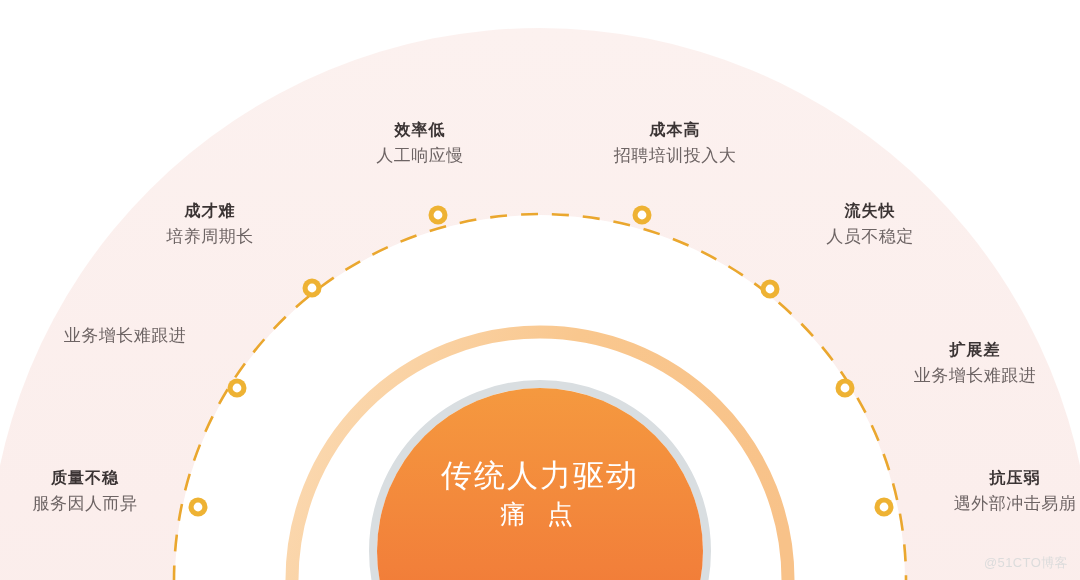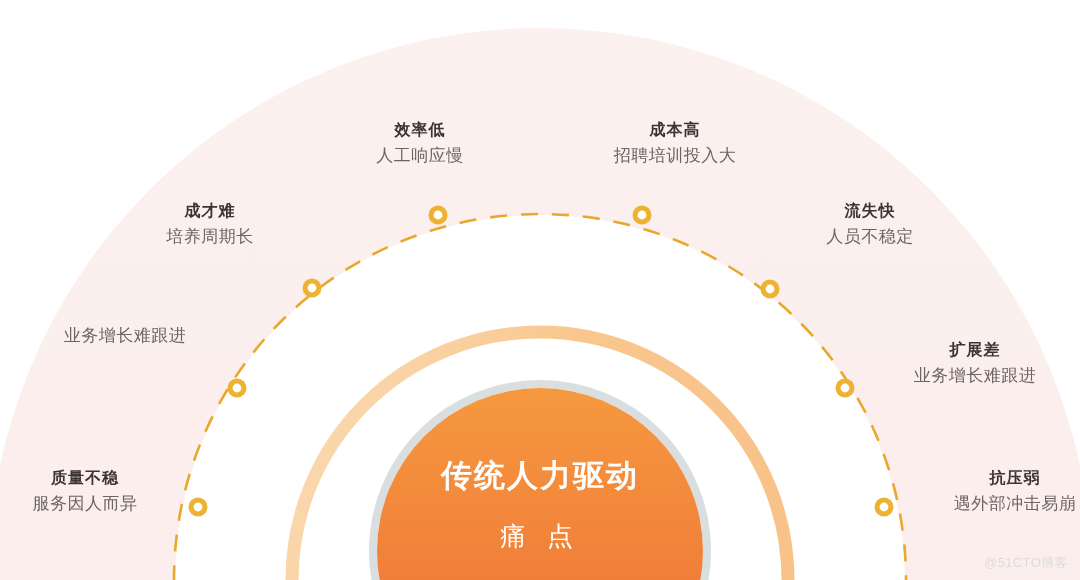--- a/index.html
+++ b/index.html
@@ -63,24 +63,23 @@
     position: absolute;
     left: 340px;
     top: 455px;
     width: 400px;
     text-align: center;
     pointer-events: none;
   }
   #center-text .main {
     display: block;
     font-size: 31px;
-    font-weight: bold;
+    font-weight: normal;
     color: #ffffff;
     letter-spacing: 2px;
-    margin-bottom: 22px;
   }
   #center-text .sub {
     display: block;
     font-size: 26px;
     font-weight: normal;
     color: #ffffff;
     letter-spacing: 7px;
   }
 
   

